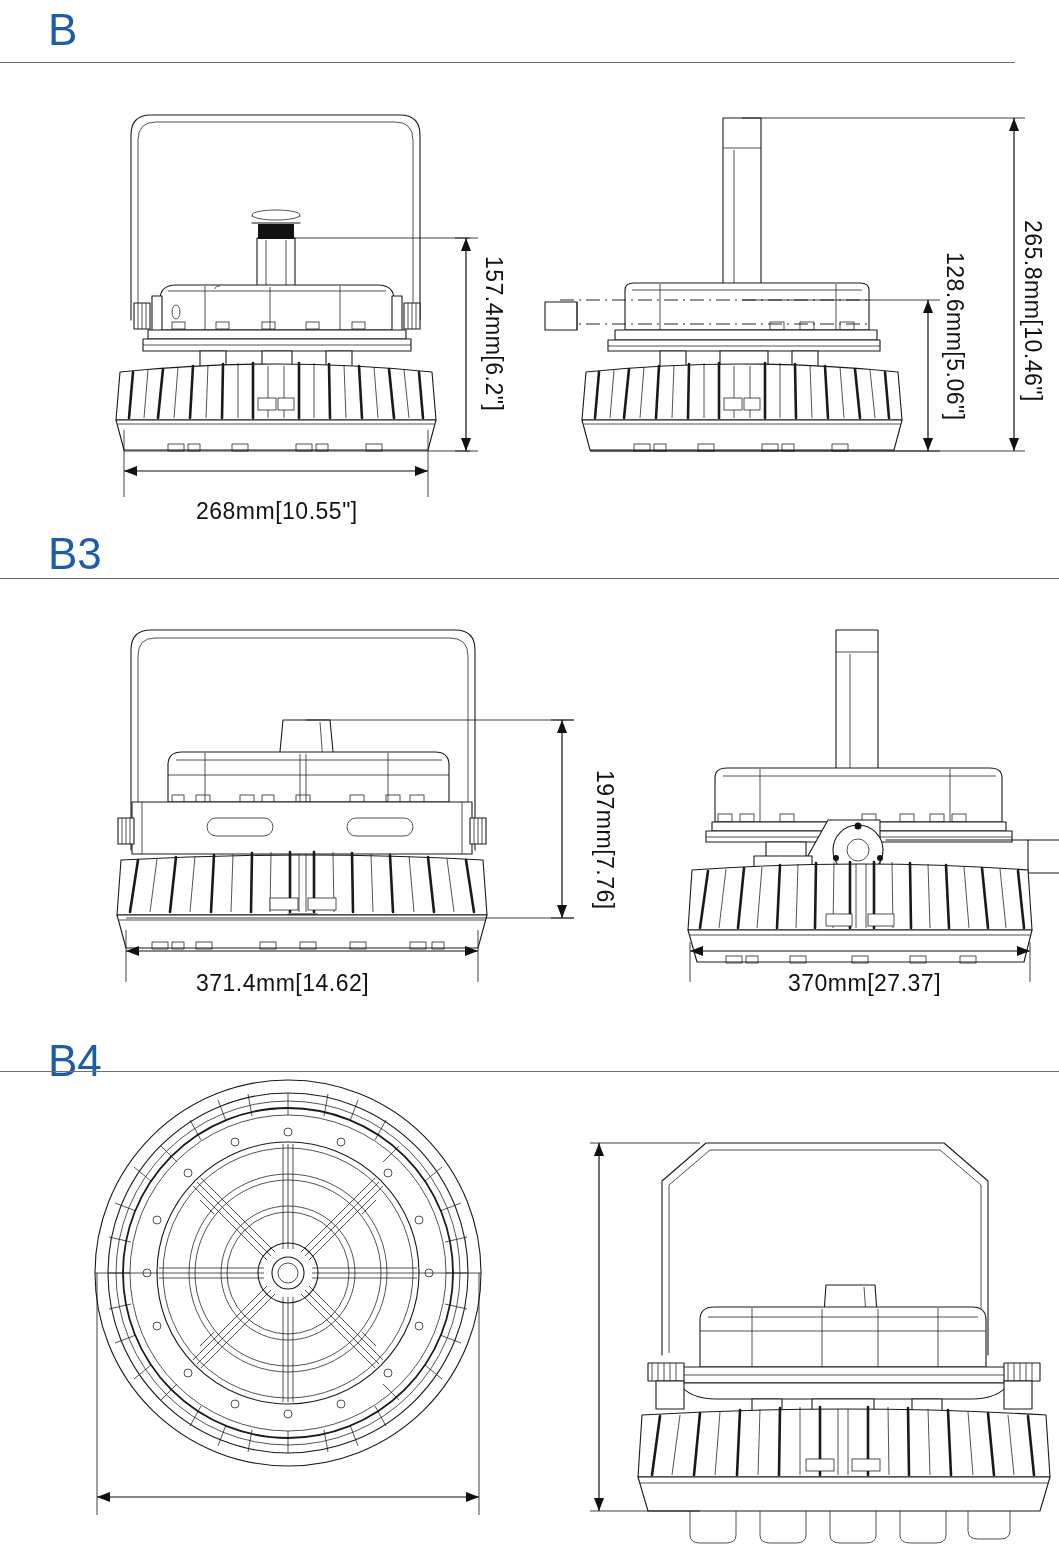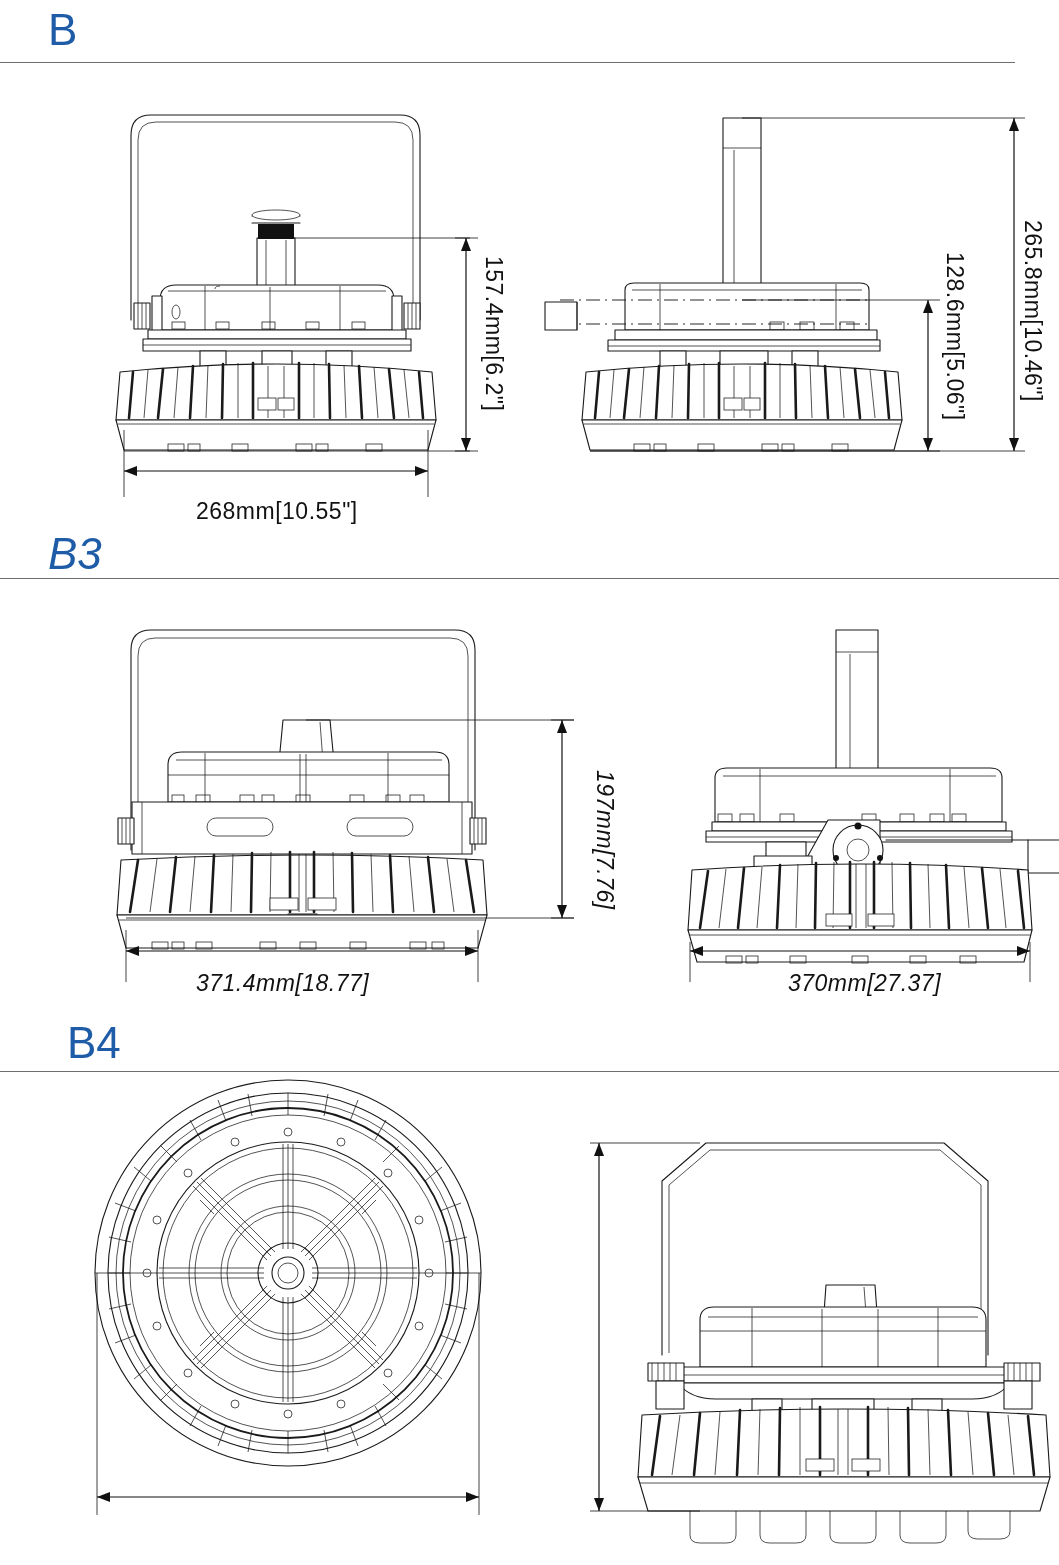--- a/index.html
+++ b/index.html
@@ -216,21 +216,21 @@
       <path class="blk" d="M1014 451 l-5 -13 l10 0 z"></path>
     </g>
   </svg>
 
   <div class="vtxt" style="left:507px;top:256px;transform:rotate(90deg);">157.4mm[6.2"]</div>
   <div class="htxt" style="left:196px;top:498px;">268mm[10.55"]</div>
   <div class="vtxt" style="left:968px;top:252px;transform:rotate(90deg);">128.6mm[5.06"]</div>
   <div class="vtxt" style="left:1046px;top:220px;transform:rotate(90deg);">265.8mm[10.46"]</div>
 </div>
 
-<div class="section" style="top:530px;height:485px;font-style:italic;">
+<div class="section" style="top:530px;height:485px;">
   <div class="sec-head" style="left:48px;top:2px;">B3</div>
   <div class="divider" style="top:48px;width:1059px;"></div>
 
   <svg class="stage" width="1059" height="485" viewBox="0 0 1059 485">
 
     <g>
       <path class="ln" d="M131 320 L131 120 Q131 100 151 100 L455 100 Q475 100 475 120 L475 320"></path>
       <path class="ln-t" d="M138 320 L138 126 Q138 108 155 108 L450 108 Q468 108 468 126 L468 320"></path>
 
       <path class="wht" d="M283 190 L330 190 L334 232 L279 232 Z"></path>
@@ -390,26 +390,26 @@
     <g>
       <path class="ext" d="M690 412 L690 452"></path>
       <path class="ext" d="M1030 412 L1030 452"></path>
       <path class="dim" d="M690 421 L1030 421"></path>
       <path class="blk" d="M690 421 l13 -5 l0 10 z"></path>
       <path class="blk" d="M1030 421 l-13 -5 l0 10 z"></path>
     </g>
   </svg>
 
   <div class="vtxt" style="left:618px;top:240px;transform:rotate(90deg);">197mm[7.76]</div>
-  <div class="htxt" style="left:196px;top:440px;">371.4mm[18.77]</div>
+  <div class="htxt" style="left:196px;top:440px;">371.4mm[14.62]</div>
   <div class="htxt" style="left:788px;top:440px;">370mm[27.37]</div>
 </div>
 
 <div class="section" style="top:1015px;height:550px;">
-  <div class="sec-head" style="left:48px;top:6px;margin-left:19px;">B4</div>
+  <div class="sec-head" style="left:48px;top:24px;">B4</div>
   <div class="divider" style="top:56px;width:1059px;"></div>
 
   <svg class="stage" width="1059" height="550" viewBox="0 0 1059 550">
 
     <g>
       <circle class="wht" cx="288" cy="258" r="193"></circle>
       <circle class="ln" cx="288" cy="258" r="180"></circle>
       <circle class="ln-t" cx="288" cy="258" r="172"></circle>
       <circle class="fin2" cx="288" cy="258" r="165"></circle>
       <circle class="ln-t" cx="288" cy="258" r="158"></circle>

